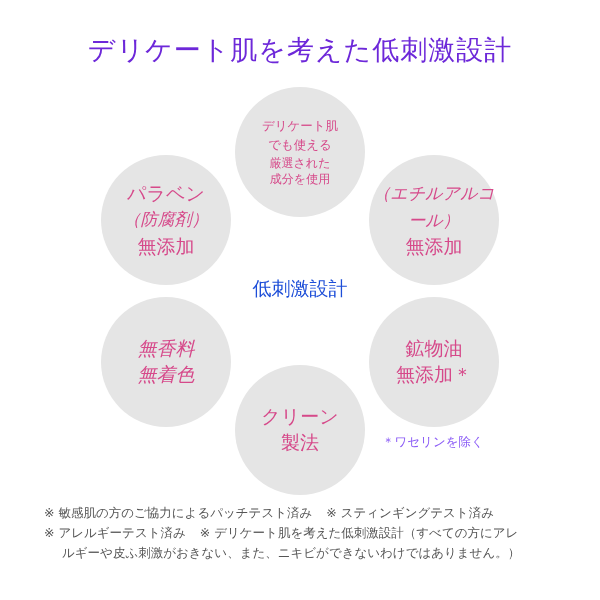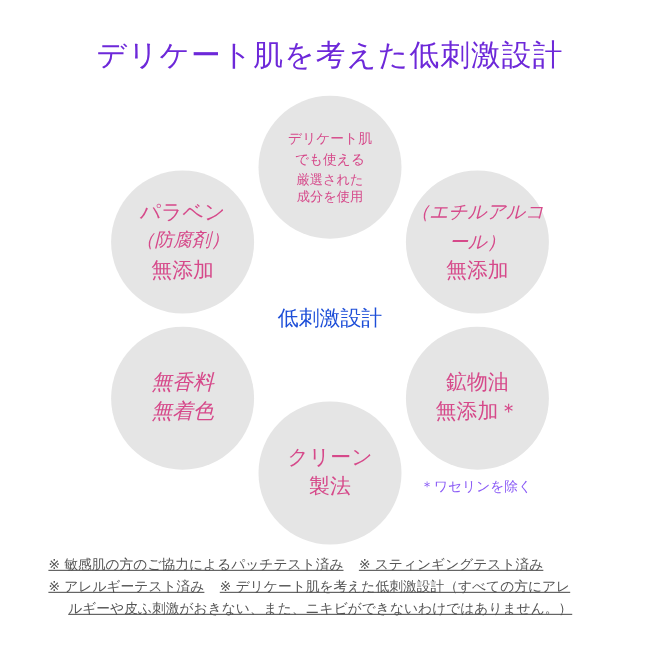--- a/index.html
+++ b/index.html
@@ -31,21 +31,21 @@
     position: absolute; left: 0; width: 600px; top: 276px; text-align: center;
     font-size: 19px; color: #1d4ed8;
   }
   .note {
     position: absolute; left: 382px; top: 434px; font-size: 12.5px; color: #8b5cf6;
   }
   .footnotes {
     position: absolute; left: 44px; top: 503px; width: 540px;
     font-size: 12.5px; color: #555555; line-height: 20px;
   }
-  .fn-line { white-space: nowrap; text-decoration: underline; }
+  .fn-line { white-space: nowrap; }
   .fn-indent { padding-left: 18px; }
   .gap { display: inline-block; width: 14px; }
 </style>
 </head>
 <body>
 
 <div class="title">デリケート肌を考えた低刺激設計</div>
 
 <div class="circle c-top">
   <div class="t-sm">デリケート肌</div>

